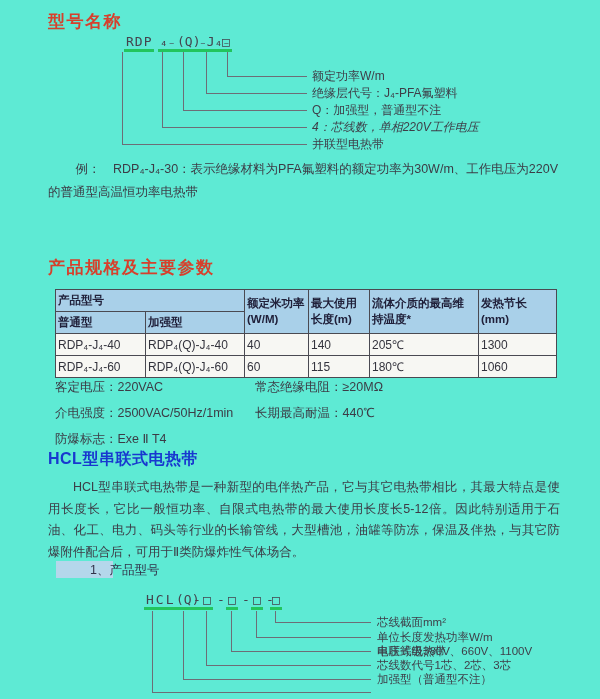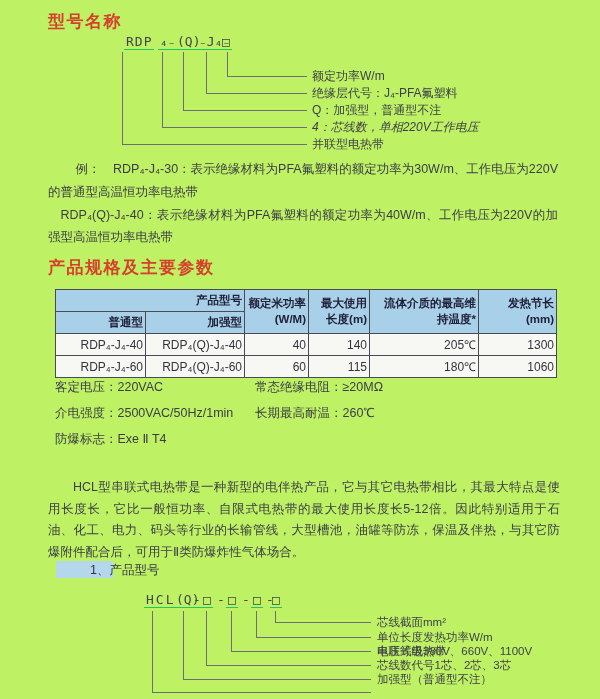--- a/index.html
+++ b/index.html
@@ -1,42 +1,42 @@
 <!DOCTYPE html>
 <html><head>
 <meta charset="utf-8">
 <style>
   html,body { margin:0; padding:0; background:#e7e7e3; }
   .page {
     position:relative; width:600px; height:699px; margin:0 auto;
-    background:#bef264; overflow:hidden;
+    background:#5eead4; overflow:hidden;
     font-family:"Liberation Sans", sans-serif; color:#3b3b45;
   }
   .h-red { position:absolute; color:#d6402c; font-size:17px; font-weight:bold; letter-spacing:1.5px; white-space:nowrap; }
   .h-blue { position:absolute; color:#1838cf; font-size:16px; font-weight:bold; letter-spacing:0.5px; white-space:nowrap; }
 
   
   .mark-part {
     position:absolute; font-family:"DejaVu Sans Mono", monospace;
-    font-size:13px; color:#44444e; border-bottom:1px solid #22c55e;
+    font-size:13px; color:#44444e; border-bottom:3px solid #22c55e;
     padding:0 2px; line-height:15px; white-space:nowrap;
   }
   .mark-plain {
     position:absolute; font-family:"DejaVu Sans Mono", monospace;
     font-size:13px; color:#44444e; line-height:15px; white-space:nowrap;
   }
   .elbow { position:absolute; border-left:1px solid #6d6d76; border-bottom:1px solid #6d6d76; }
   .dlabel { position:absolute; font-size:12px; color:#3e3e48; white-space:nowrap; line-height:14px; }
   .dlabel-sm { font-size:11.5px;text-align:center; }
 
   .para { position:absolute; font-size:12.5px; line-height:1.82; color:#3c3c46; text-align:justify; }
   .para p { margin:0; }
 
   table.spec { position:absolute; left:55px; top:289px; border-collapse:collapse; table-layout:fixed; background:#f7f7f3; }
-  .spec th, .spec td { border:1px solid #4a4a52; text-align:right; vertical-align:middle; }
+  .spec th, .spec td { border:1px solid #4a4a52; text-align:left; vertical-align:middle; }
   .spec th { background:#a9d0e9; font-size:11.5px; font-weight:bold; color:#20203a; padding:1px 2px; line-height:1.35; white-space:pre-line; }
   .spec td { font-size:12px; color:#33333d; height:21px; padding:0 2px; white-space:nowrap; }
 
   .speclist { position:absolute; font-size:12.5px; color:#3c3c46; }
   .speclist div { margin-bottom:9px; white-space:nowrap; }
 
   .substrip { position:absolute; background:#b5d7eb; }
   .subhead { position:absolute; font-size:12.5px; font-weight:normal; color:#32324a; white-space:nowrap; }
 </style>
 </head>
@@ -59,21 +59,20 @@
   <div class="elbow" style="left:122px; top:52px; width:184px; height:92px;"></div>
 
   <div class="dlabel" style="left:312px; top:69px;">额定功率W/m</div>
   <div class="dlabel" style="left:312px; top:103px;">Q：加强型，普通型不注</div>
   <div class="dlabel" style="left:312px; top:86px;">绝缘层代号：J₄-PFA氟塑料</div>
   <div class="dlabel" style="left:312px; top:120px;font-style:italic;">4：芯线数，单相220V工作电压</div>
   <div class="dlabel" style="left:312px; top:137px;">并联型电热带</div>
 
   <div class="para" style="left:48px; top:158px; width:510px;">
     <p style="text-indent:2.2em;">例：　RDP₄-J₄-30：表示绝缘材料为PFA氟塑料的额定功率为30W/m、工作电压为220V的普通型高温恒功率电热带</p>
-    <p style="text-indent:1em;">RDP₄(Q)-J₄-40：表示绝缘材料为PFA氟塑料的额定功率为40W/m、工作电压为220V的加强型高温恒功率电热带</p>
   </div>
 
   <div class="h-red" style="left:48px; top:256px;">产品规格及主要参数</div>
 
   <table class="spec">
     <colgroup>
       <col style="width:90px;">
         <col style="width:99px;">
         <col style="width:64px;">
       <col style="width:61px;">
@@ -115,23 +114,24 @@
   </tbody>
     </table>
 
   <div class="speclist" style="left:55px; top:379px;">
     <div>客定电压：220VAC</div>
     <div>介电强度：2500VAC/50Hz/1min</div>
     <div>防爆标志：Exe Ⅱ T4</div>
   </div>
   <div class="speclist" style="left:255px; top:379px;">
     <div>常态绝缘电阻：≥20MΩ</div>
-    <div>长期最高耐温：260℃</div>
+    <div>长期最高耐温：440℃</div>
   </div>
 
+  <div class="h-blue" style="left:48px; top:449px;">HCL型串联式电热带</div>
 
   <div class="para" style="left:48px; top:477px; width:512px; line-height:1.72;">
     <p style="text-indent:2em;">HCL型串联式电热带是一种新型的电伴热产品，它与其它电热带相比，其最大特点是使用长度长，它比一般恒功率、自限式电热带的最大使用长度长5-12倍。因此特别适用于石油、化工、电力、码头等行业的长输管线，大型槽池，油罐等防冻，保温及伴热，与其它防爆附件配合后，可用于Ⅱ类防爆炸性气体场合。</p>
   </div>
 
   <div class="substrip" style="left:56px; top:561px; width:57px; height:17px;"></div>
   <div class="subhead" style="left:90px; top:562px;">1、产品型号</div>
 
   <span class="mark-part" style="left:144px; top:592px; letter-spacing:2px;">HCL</span>
   <span class="mark-part" style="left:174px; top:592px;">(Q)</span>

